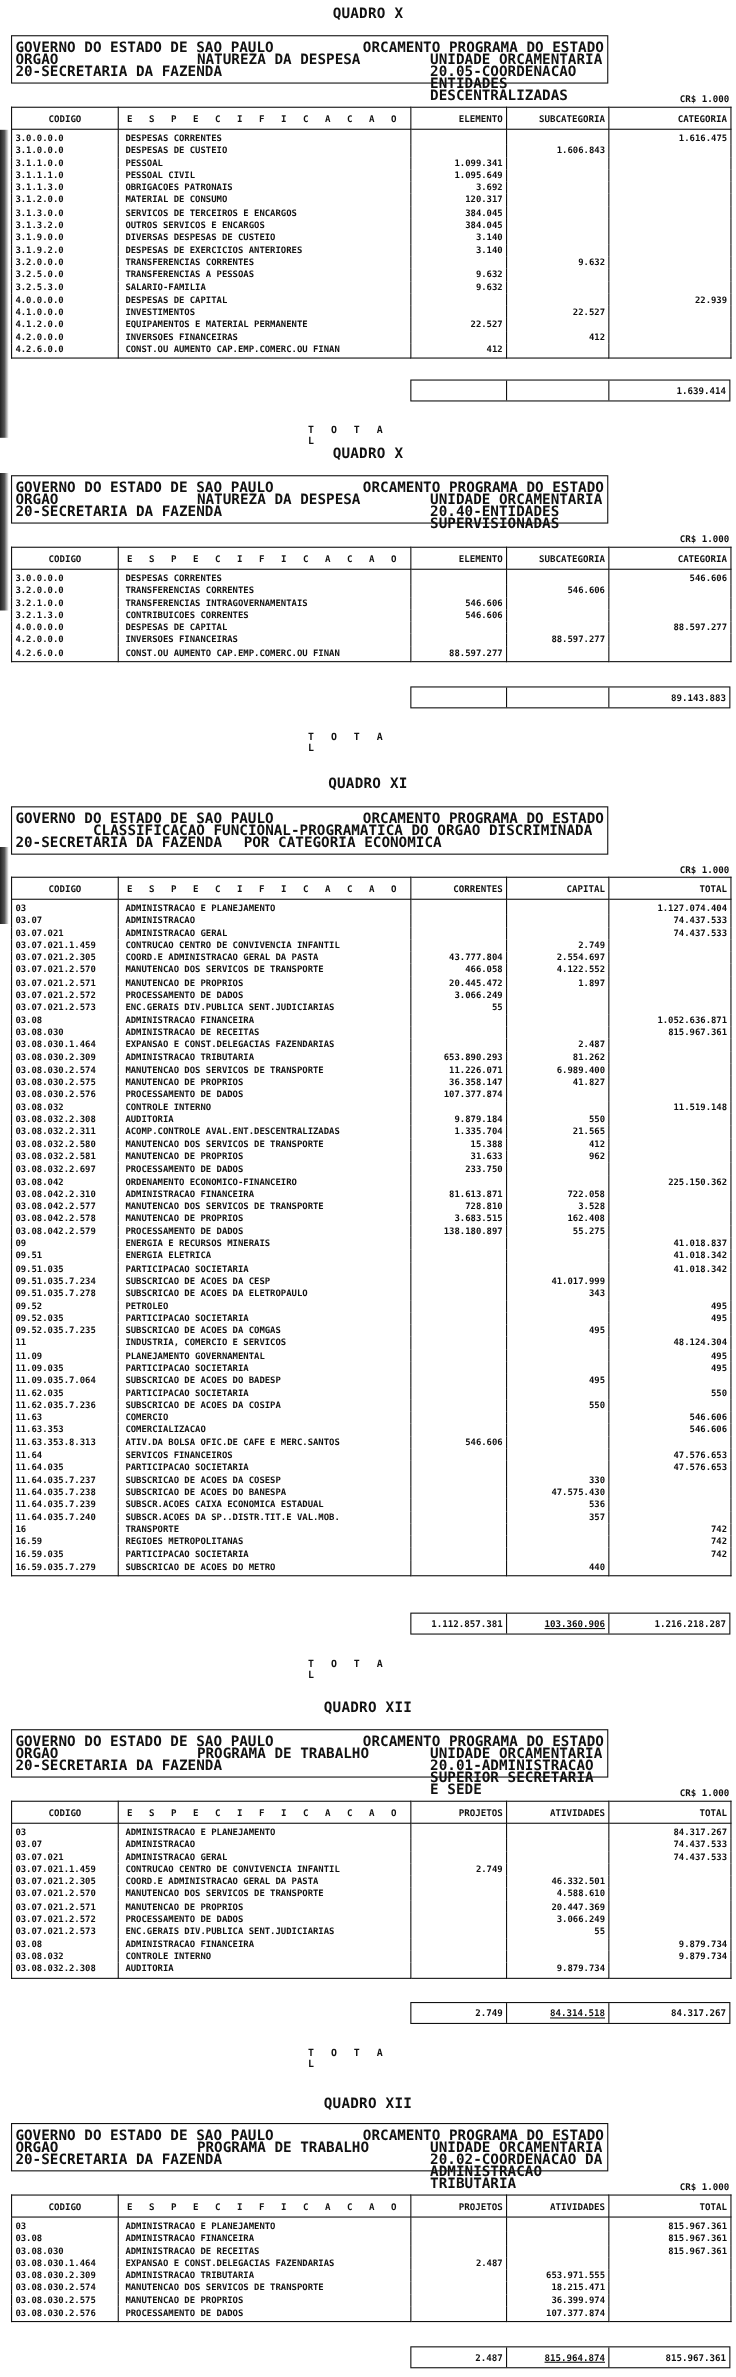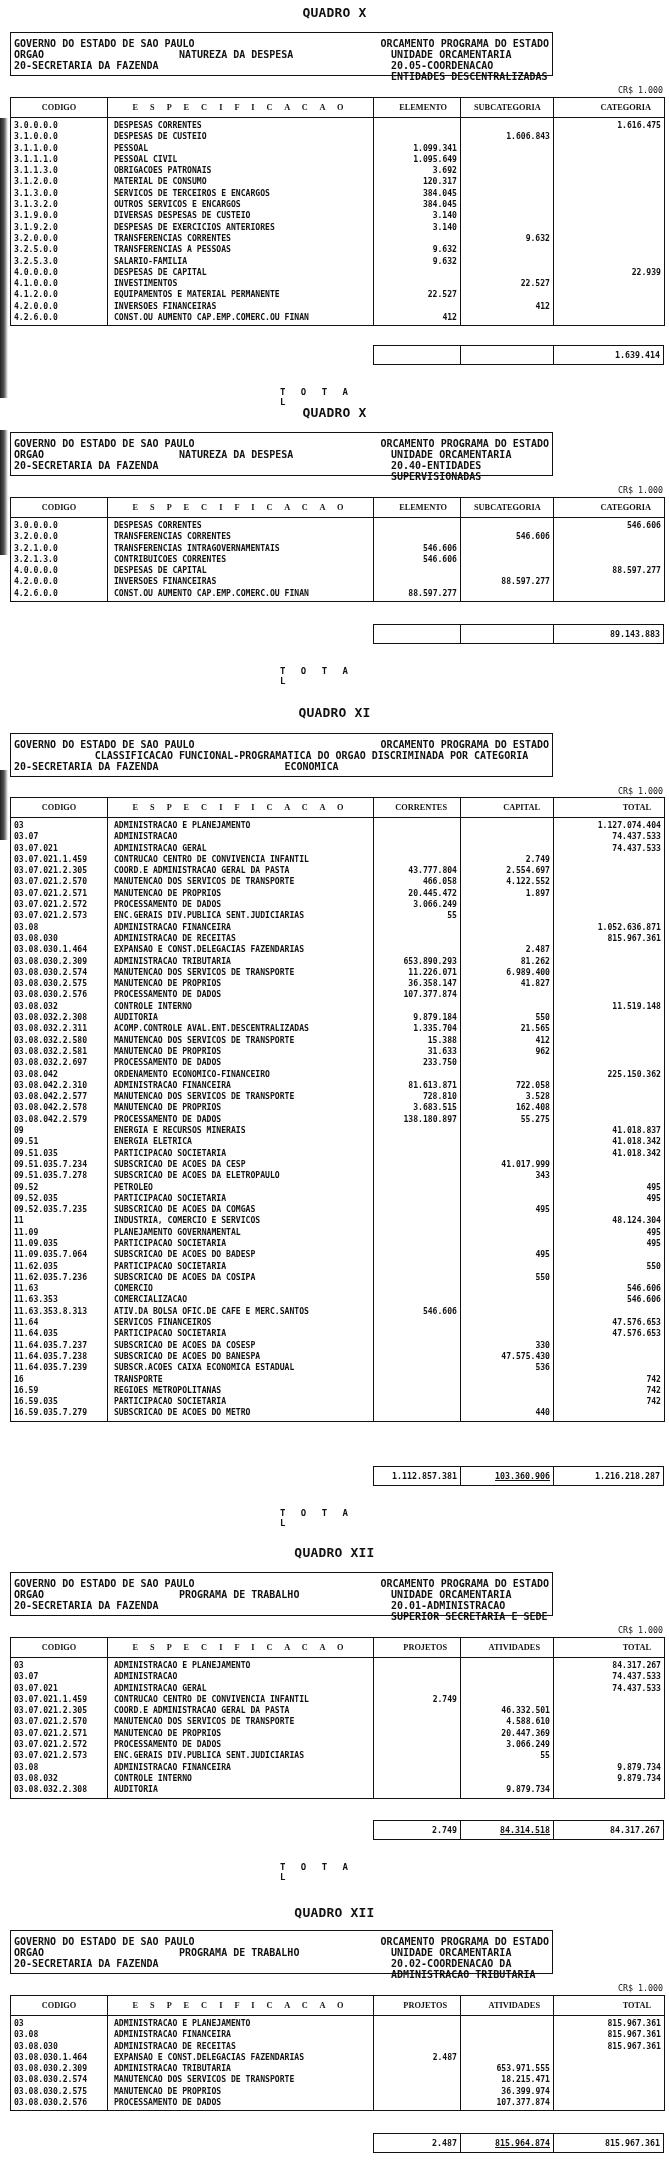--- a/index.html
+++ b/index.html
@@ -1,33 +1,33 @@
 <!DOCTYPE html>
 <html><head>
 <meta charset="utf-8">
 <style>
   html, body { margin: 0; padding: 0; background: #fff; }
   body { width: 669px; height: 2161px; position: relative; overflow: hidden;
          font-family: "DejaVu Sans Mono", "Liberation Mono", monospace; color: #111; }
   .quadro { position: absolute; left: 0; width: 669px; }
   .qtitle { position: absolute; left: 0; width: 669px; text-align: center; font-size: 13px; font-weight: bold; letter-spacing: 0.2px; }
-  .hdrbox { position: absolute; left: 10px; width: 543px; height: 44px; border: 1.5px solid #111; box-sizing: border-box; font-size: 10px; font-weight: bold; line-height: 11px; }
+  .hdrbox { position: absolute; left: 10px; width: 543px; height: 44px; border: 1.5px solid #111; box-sizing: border-box; font-size: 13px; font-weight: bold; line-height: 11px; }
   .hdrbox .l1 { position: absolute; left: 3px; top: 5px; }
   .hdrbox .l2 { position: absolute; left: 3px; top: 16px; }
   .hdrbox .l3 { position: absolute; left: 3px; top: 27px; }
   .hdrbox .c2 { position: absolute; left: 168px; top: 16px; }
   .hdrbox .r1 { position: absolute; right: 3px; top: 5px; }
   .hdrbox .r2 { position: absolute; left: 380px; top: 16px; }
   .hdrbox .r3 { position: absolute; left: 380px; top: 27px; }
   .hdrbox .cc { position: absolute; left: 0; width: 100%; text-align: center; top: 16px; padding-left: 60px; box-sizing: border-box; }
-  .cur { position: absolute; right: 6px; font-size: 8.3px; font-weight: normal; text-align: right; }
+  .cur { position: absolute; right: 6px; font-size: 8.3px; font-weight: bold; text-align: right; }
   table.grid { position: absolute; left: 10px; width: 654px; border-collapse: collapse; font-size: 8.1px; font-weight: bold; table-layout: fixed; }
   table.grid col.c1 { width: 97px; } table.grid col.c2 { width: 266px; }
   table.grid col.c3 { width: 87px; } table.grid col.c4 { width: 93px; } table.grid col.c5 { width: 111px; }
-  table.grid th { border: 1.5px solid #111; height: 19px; font-size: 8.3px; padding: 0 13px; font-family: Liberation Serif, serif; }
+  table.grid th { border: 1.5px solid #111; height: 19px; font-size: 8.3px; padding: 0 3px; }
   table.grid th.spec { letter-spacing: 5px; text-align: center; }
   table.grid th.code { text-align: center; }
   table.grid th.num { text-align: right; }
   table.grid td { border-left: 1.5px solid #111; border-right: 1.5px solid #111; height: 11.3px; line-height: 11.3px; padding: 0 3px; white-space: nowrap; overflow: hidden; }
   table.grid tbody tr:first-child td { padding-top: 2px; }
   table.grid tbody tr:last-child td { border-bottom: 1.5px solid #111; padding-bottom: 2px; margin-top: 12px; }
   table.grid td.num { text-align: right; }
   table.grid td.spec { padding-left: 6px; }
   .totalrow { position: absolute; left: 0; width: 669px; height: 20px; }
   .totalrow .tlabel { position: absolute; left: 280px; width: 90px; top: 4px; font-size: 9px; font-weight: bold; letter-spacing: 5px; margin-top: 38px; }
@@ -668,20 +668,27 @@
           <td class="num"></td>
         </tr>
         <tr>
           <td class="code">11.64.035.7.239</td>
           <td class="spec">SUBSCR.ACOES CAIXA ECONOMICA ESTADUAL</td>
           <td class="num"></td>
           <td class="num">536</td>
           <td class="num"></td>
         </tr>
         <tr>
+          <td class="code">11.64.035.7.240</td>
+          <td class="spec">SUBSCR.ACOES DA SP..DISTR.TIT.E VAL.MOB.</td>
+          <td class="num"></td>
+          <td class="num">357</td>
+          <td class="num"></td>
+        </tr>
+        <tr>
           <td class="code">16</td>
           <td class="spec">TRANSPORTE</td>
           <td class="num"></td>
           <td class="num"></td>
           <td class="num">742</td>
         </tr>
         <tr>
           <td class="code">16.59</td>
           <td class="spec">REGIOES METROPOLITANAS</td>
           <td class="num"></td>

